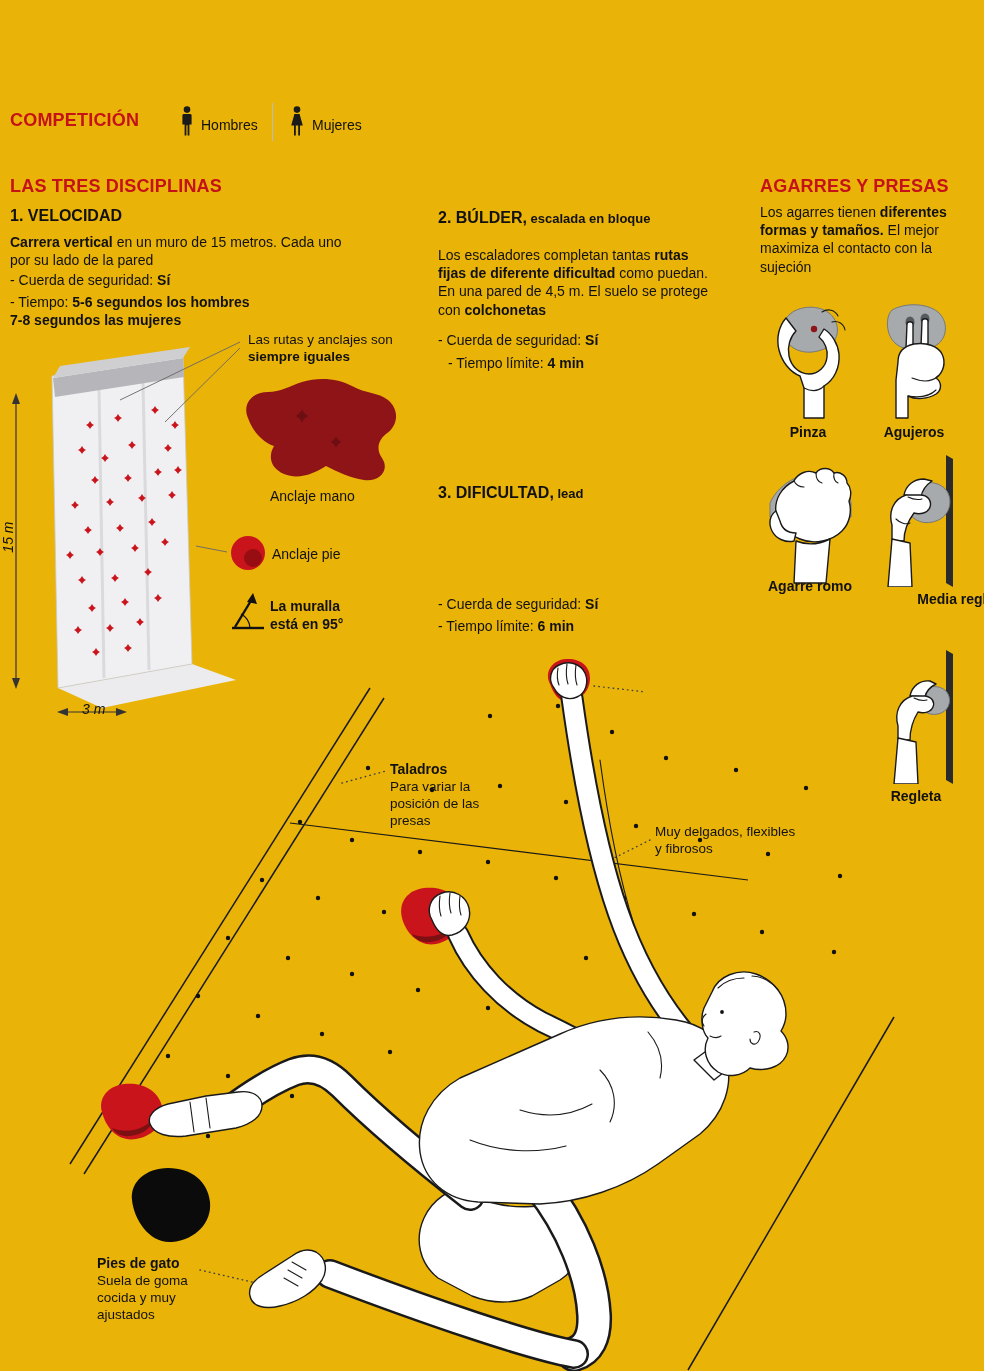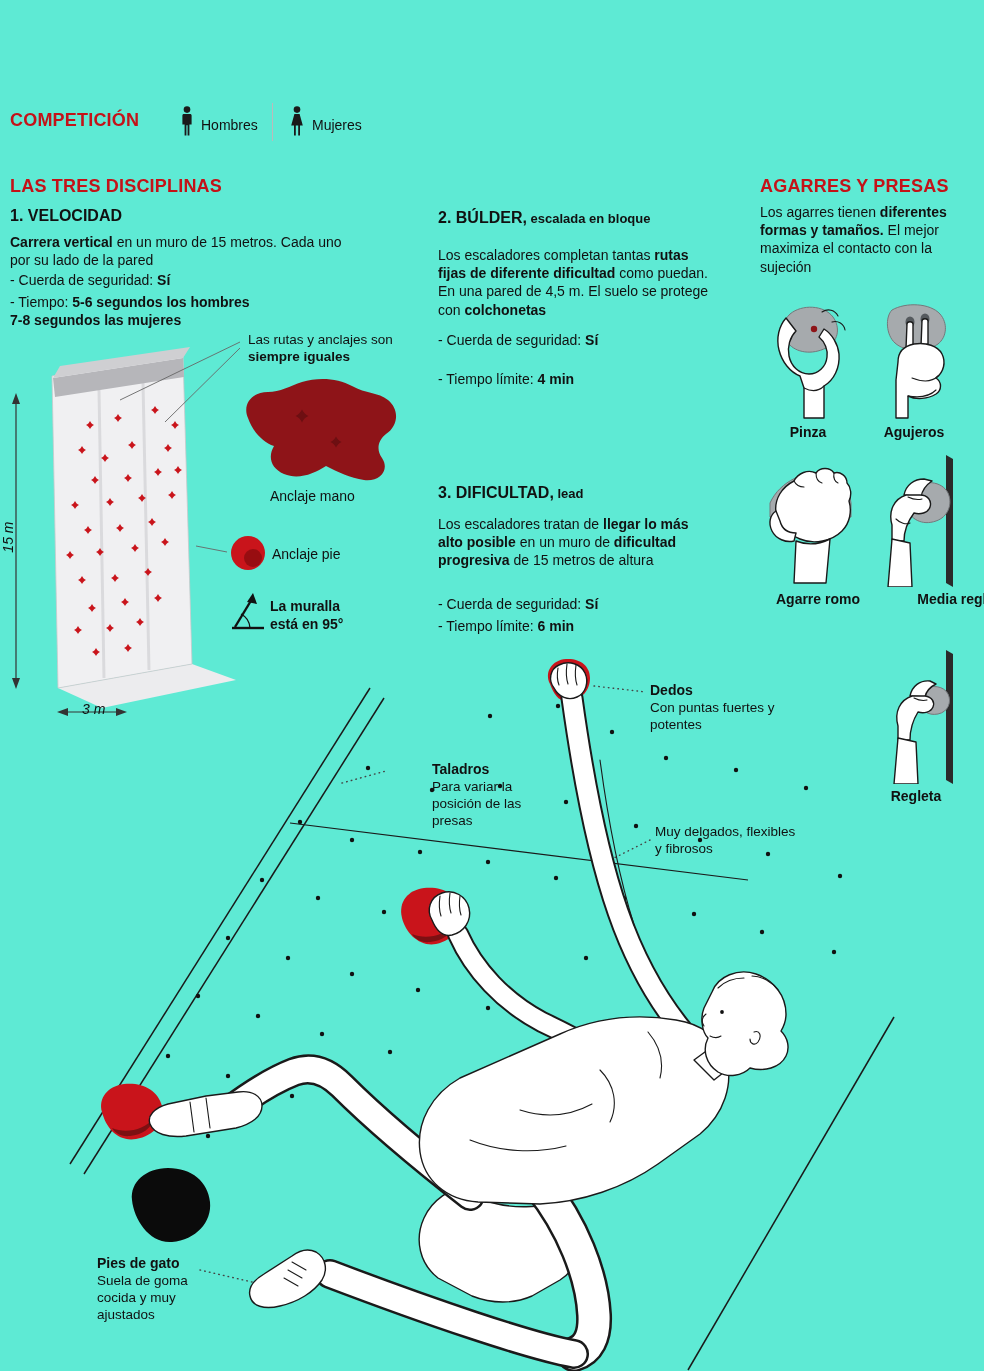--- a/index.html
+++ b/index.html
@@ -1,21 +1,21 @@
 <!DOCTYPE html>
 <html style="--accent-red: #c41218; --dark-red: #8e1418; --bright-red: #c9141b; --hold-gray: #a6aaad;"><head>
 <meta charset="utf-8">
 <style>
   :root{
     --accent-red:#c41218; --dark-red:#8e1418; --bright-red:#c9141b;
     --hold-gray:#a6aaad; --ink:#111111;
   }
   *{margin:0;padding:0;box-sizing:border-box;}
   body{background:#fff;font-family:"Liberation Sans",sans-serif;color:var(--ink);}
-  .canvas{position:relative;width:984px;height:1371px;background:#5eead4;overflow:hidden;}
+  .canvas{position:relative;width:984px;height:1371px;background:#eab308;overflow:hidden;}
   .abs{position:absolute;}
   .h-red{font-size:18px;font-weight:700;color:var(--accent-red);letter-spacing:.2px;}
   .h-num{font-size:16px;font-weight:700;}
   .h-sub{font-size:13px;font-weight:700;}
   .txt{font-size:14px;line-height:1.3;}
   .txt-sm{font-size:13.5px;line-height:1.27;}
   .lbl-b{font-size:14px;font-weight:700;line-height:1.2;}
   .ital{font-style:italic;}
   .ctr{text-align:center;}
   b{font-weight:700;}
@@ -153,26 +153,25 @@
   <div class="abs txt" style="left:272px;top:545px;">Anclaje pie</div>
   <div class="abs lbl-b" style="left:270px;top:597px;line-height:1.3;"><span>La muralla</span><br><span>está en 95°</span></div>
   <div class="abs txt ital ctr" style="left:-22px;top:528px;width:60px;transform:rotate(-90deg);">15 m</div>
   <div class="abs txt ital" style="left:82px;top:700px;">3 m</div>
 
   <div class="abs" style="left:438px;top:209px;">
     <span class="h-num">2. BÚLDER,</span><span class="h-sub"> escalada en bloque</span>
   </div>
   <p class="abs txt" style="left:438px;top:246px;width:272px;"><span>Los escaladores completan tantas </span><b>rutas fijas de diferente dificultad</b><span> como puedan. En una pared de 4,5 m. El suelo se protege con </span><b>colchonetas</b></p>
   <p class="abs txt" style="left:438px;top:331px;width:272px;"><span>- Cuerda de seguridad: </span><b>Sí</b></p>
-  <p class="abs txt" style="left:438px;top:354px;width:272px;margin-top:16px;"><span>- Tiempo límite: </span><b>4 min</b></p>
+  <p class="abs txt" style="left:448px;top:354px;width:272px;"><span>- Tiempo límite: </span><b>4 min</b></p>
 
   <div class="abs" style="left:438px;top:484px;">
     <span class="h-num">3. DIFICULTAD,</span><span class="h-sub"> lead</span>
   </div>
-  <p class="abs txt" style="left:438px;top:515px;width:256px;"><span>Los escaladores tratan de </span><b>llegar lo más alto posible</b><span> en un muro de </span><b>dificultad progresiva</b><span> de 15 metros de altura</span></p>
   <p class="abs txt" style="left:438px;top:595px;width:272px;"><span>- Cuerda de seguridad: </span><b>Sí</b></p>
   <p class="abs txt" style="left:438px;top:617px;width:272px;"><span>- Tiempo límite: </span><b>6 min</b></p>
 
   <p class="abs txt" style="left:760px;top:203px;width:196px;"><span>Los agarres tienen </span><b>diferentes formas y tamaños.</b><span> El mejor maximiza el contacto con la sujeción</span></p>
 
   <svg class="abs" style="left:762px;top:302px;" width="92" height="118" viewBox="0 0 92 118">
     <path class="hold" d="M28,12 C40,2 62,3 71,15 C79,26 76,40 64,46 C50,53 34,51 26,41 C19,32 20,19 28,12 Z"></path>
     <circle cx="52" cy="27" r="3.2" fill="var(--dark-red)"></circle>
     <path class="skin" d="M24,16 C17,24 14,36 17,48 C20,60 28,70 38,74 L42,86 L42,116 L62,116 L62,84 C72,78 78,66 77,52 C76,42 70,32 62,27 L57,35 C63,40 66,48 65,55 C64,65 56,72 47,72 C37,72 29,64 27,54 C25,45 28,35 34,29 Z"></path>
     <path class="detail" d="M42,86 C50,90 56,90 62,84"></path>
@@ -191,21 +190,21 @@
   </svg>
   <div class="abs lbl-b ctr" style="left:868px;top:424px;width:92px;">Agujeros</div>
 
   <svg class="abs" style="left:760px;top:455px;" width="100" height="130" viewBox="0 0 100 130">
     <path class="hold" d="M10,48 C20,26 46,14 68,20 C82,24 90,36 91,48 L91,62 L10,62 Z"></path>
     <path class="skin" d="M16,58 C14,44 22,32 34,26 C38,18 48,14 56,18 C60,12 70,12 74,18 C80,16 87,21 87,28 C91,32 92,40 89,46 C92,56 90,68 82,76 C72,86 54,90 40,84 C28,79 18,70 16,58 Z"></path>
     <path class="detail" d="M34,26 C36,30 40,32 44,32 M56,18 C56,23 58,27 62,28 M74,18 C73,23 75,27 78,28"></path>
     <path class="skin" d="M16,56 C10,60 8,68 12,76 C16,84 26,88 34,86 L36,78 C28,78 22,74 20,66 Z"></path>
     <path class="skin" d="M36,86 L34,128 L66,128 L70,84 C58,90 46,90 36,86 Z"></path>
   </svg>
-  <div class="abs lbl-b ctr" style="left:760px;top:591px;width:100px;text-align:right;">Agarre romo</div>
+  <div class="abs lbl-b ctr" style="left:760px;top:578px;width:100px;">Agarre romo</div>
 
   <svg class="abs" style="left:868px;top:455px;" width="92" height="132" viewBox="0 0 92 132">
     <path d="M78,0 L85,4 L85,132 L78,128 Z" fill="#2a2a2a"></path>
     <path class="hold" d="M42,34 C56,24 74,26 80,38 C85,49 80,62 68,66 C54,71 42,64 38,52 C35,44 36,38 42,34 Z"></path>
     <path class="skin" d="M36,40 C38,30 46,24 56,24 L64,26 C58,30 54,36 53,42 Z"></path>
     <path class="skin" d="M24,70 C20,56 26,44 38,40 L52,40 C60,40 64,46 62,52 C60,58 52,60 46,58 C40,66 36,76 36,86 L24,86 Z"></path>
     <path class="skin" d="M24,84 L20,132 L44,132 L42,88 Z"></path>
     <path class="detail" d="M40,42 C44,44 50,45 54,44 M28,64 C32,68 38,70 42,68"></path>
   </svg>
   <div class="abs lbl-b ctr" style="left:868px;top:591px;width:92px;margin-left:48px;">Media regleta</div>
@@ -333,26 +332,22 @@
 
     <g>
       <path class="dotl" d="M594,46 L646,52"></path>
       <path class="dotl" d="M342,143 L386,131"></path>
       <path class="dotl" d="M650,200 L614,218"></path>
       <path class="dotl" d="M200,630 L252,642"></path>
     </g>
   </svg>
 
 
-  <div class="abs" style="left:650px;top:682px;width:140px;">
-    <div class="lbl-b">Dedos</div>
-    <div class="txt-sm">Con puntas fuertes y potentes</div>
-  </div>
-
-  <div class="abs" style="left:390px;top:761px;width:100px;margin-left:42px;">
+
+  <div class="abs" style="left:390px;top:761px;width:100px;">
     <div class="lbl-b">Taladros</div>
     <div class="txt-sm">Para variar la posición de las presas</div>
   </div>
 
   <div class="abs txt-sm" style="left:655px;top:823px;width:148px;">Muy delgados, flexibles y fibrosos</div>
 
   <div class="abs" style="left:97px;top:1255px;width:112px;">
     <div class="lbl-b">Pies de gato</div>
     <div class="txt-sm">Suela de goma cocida y muy ajustados</div>
   </div>

